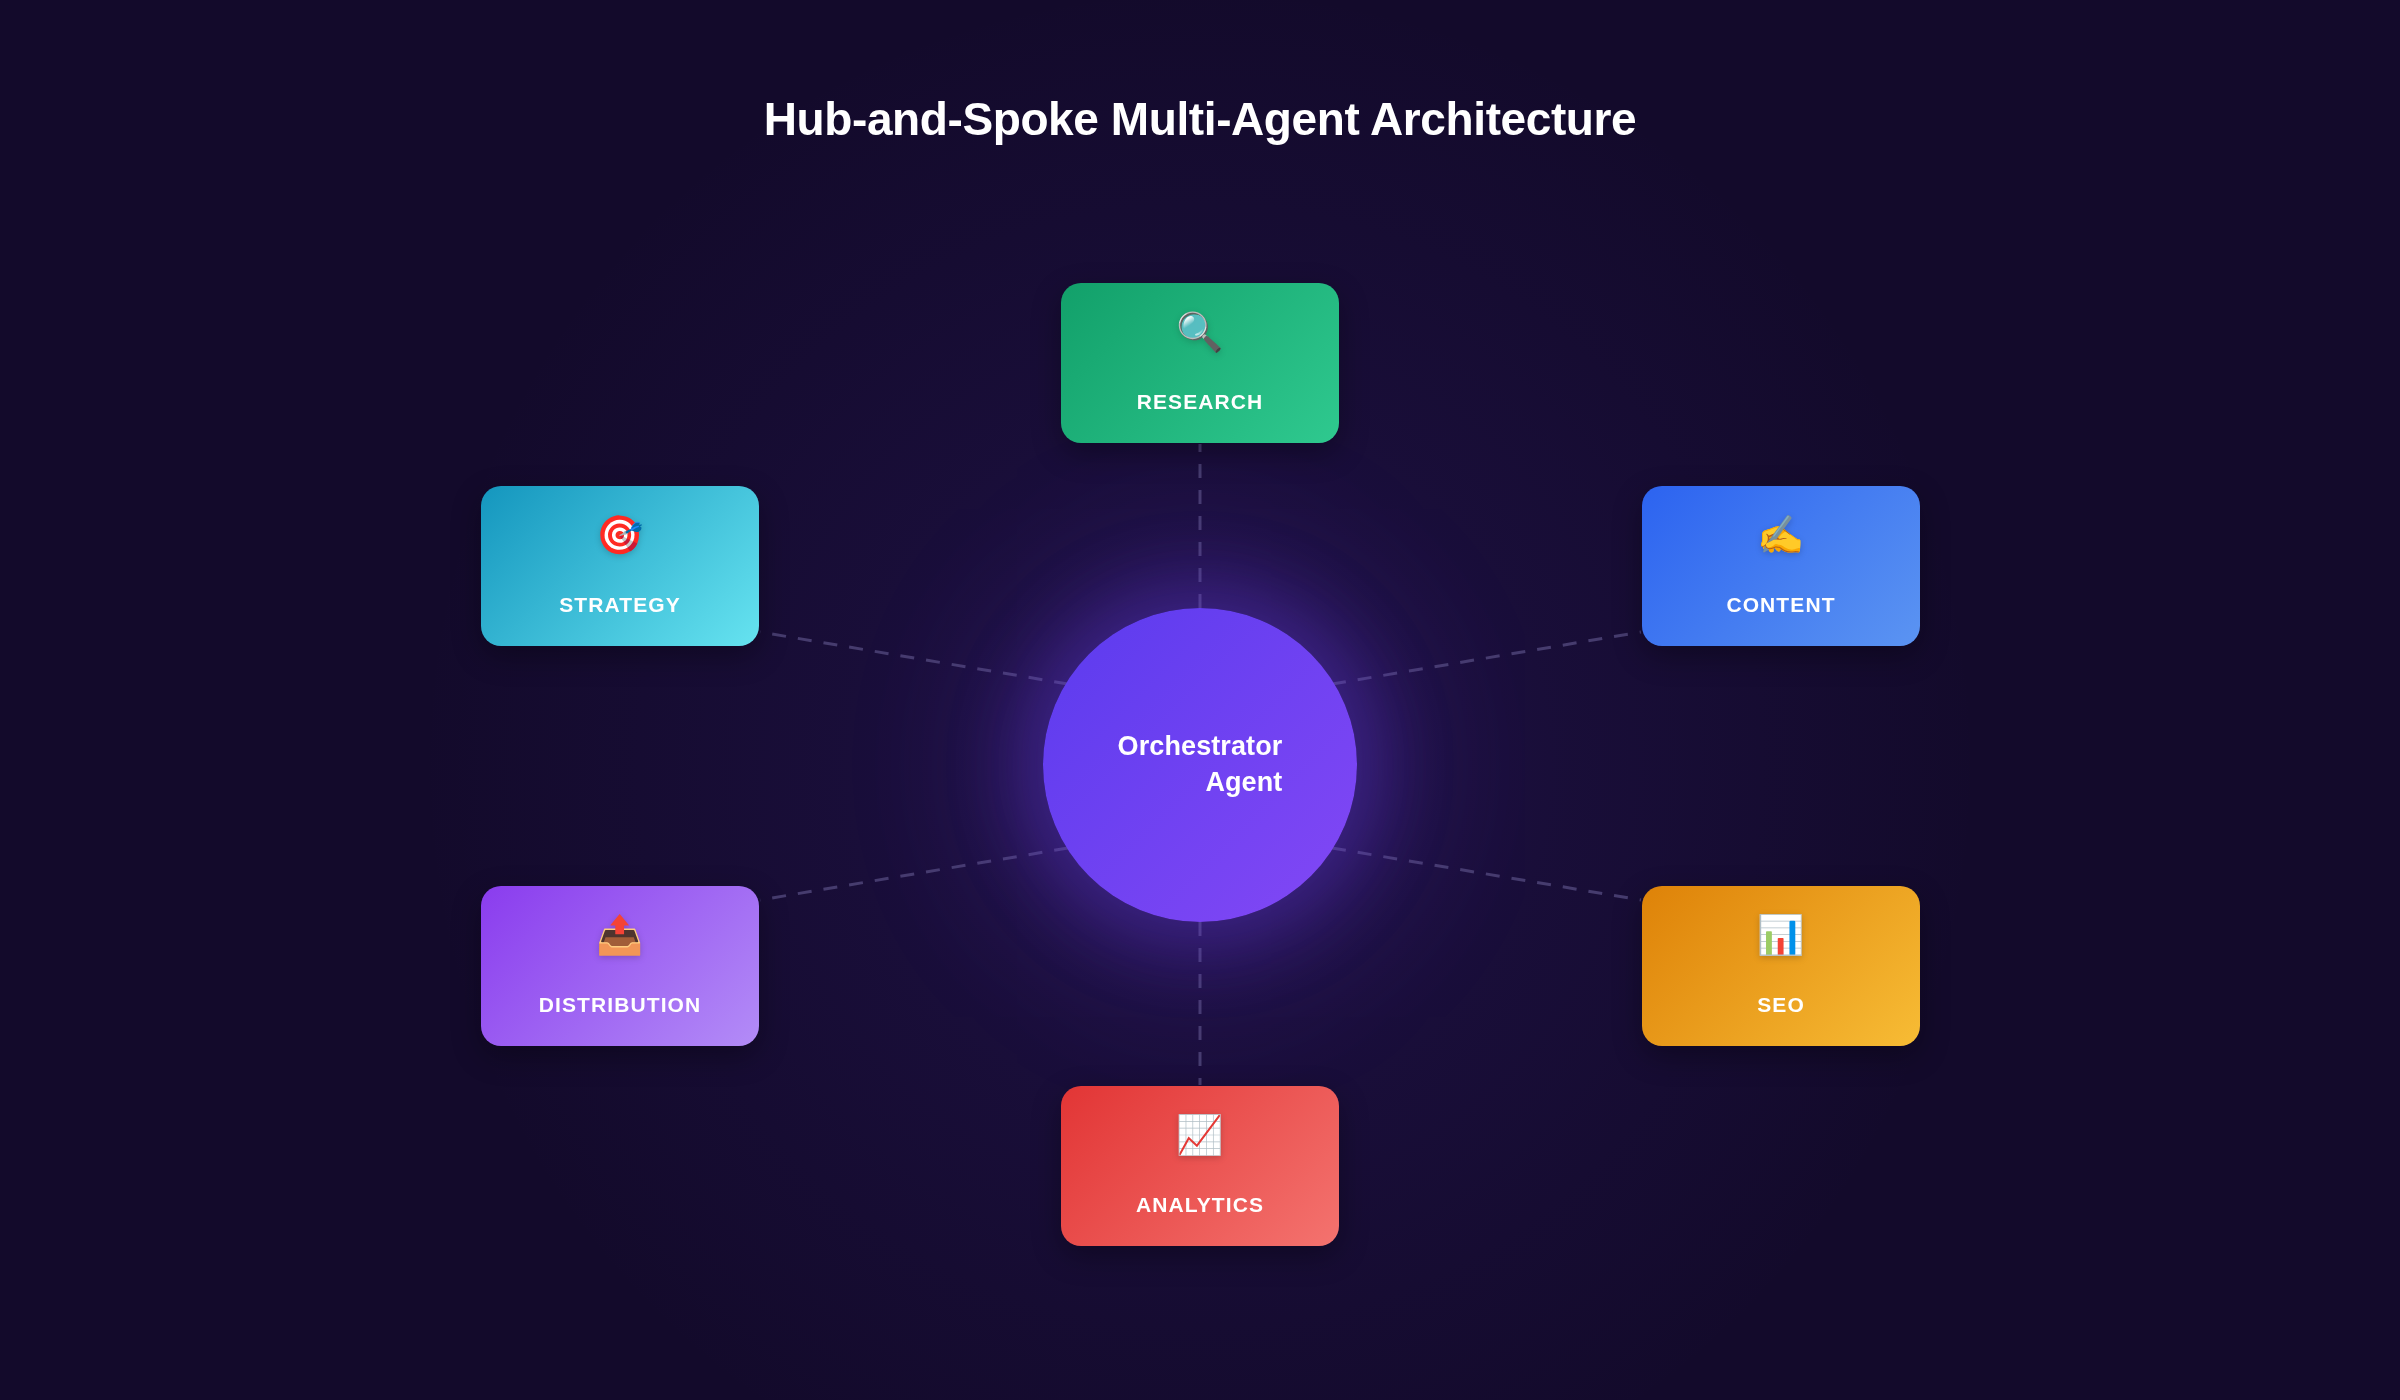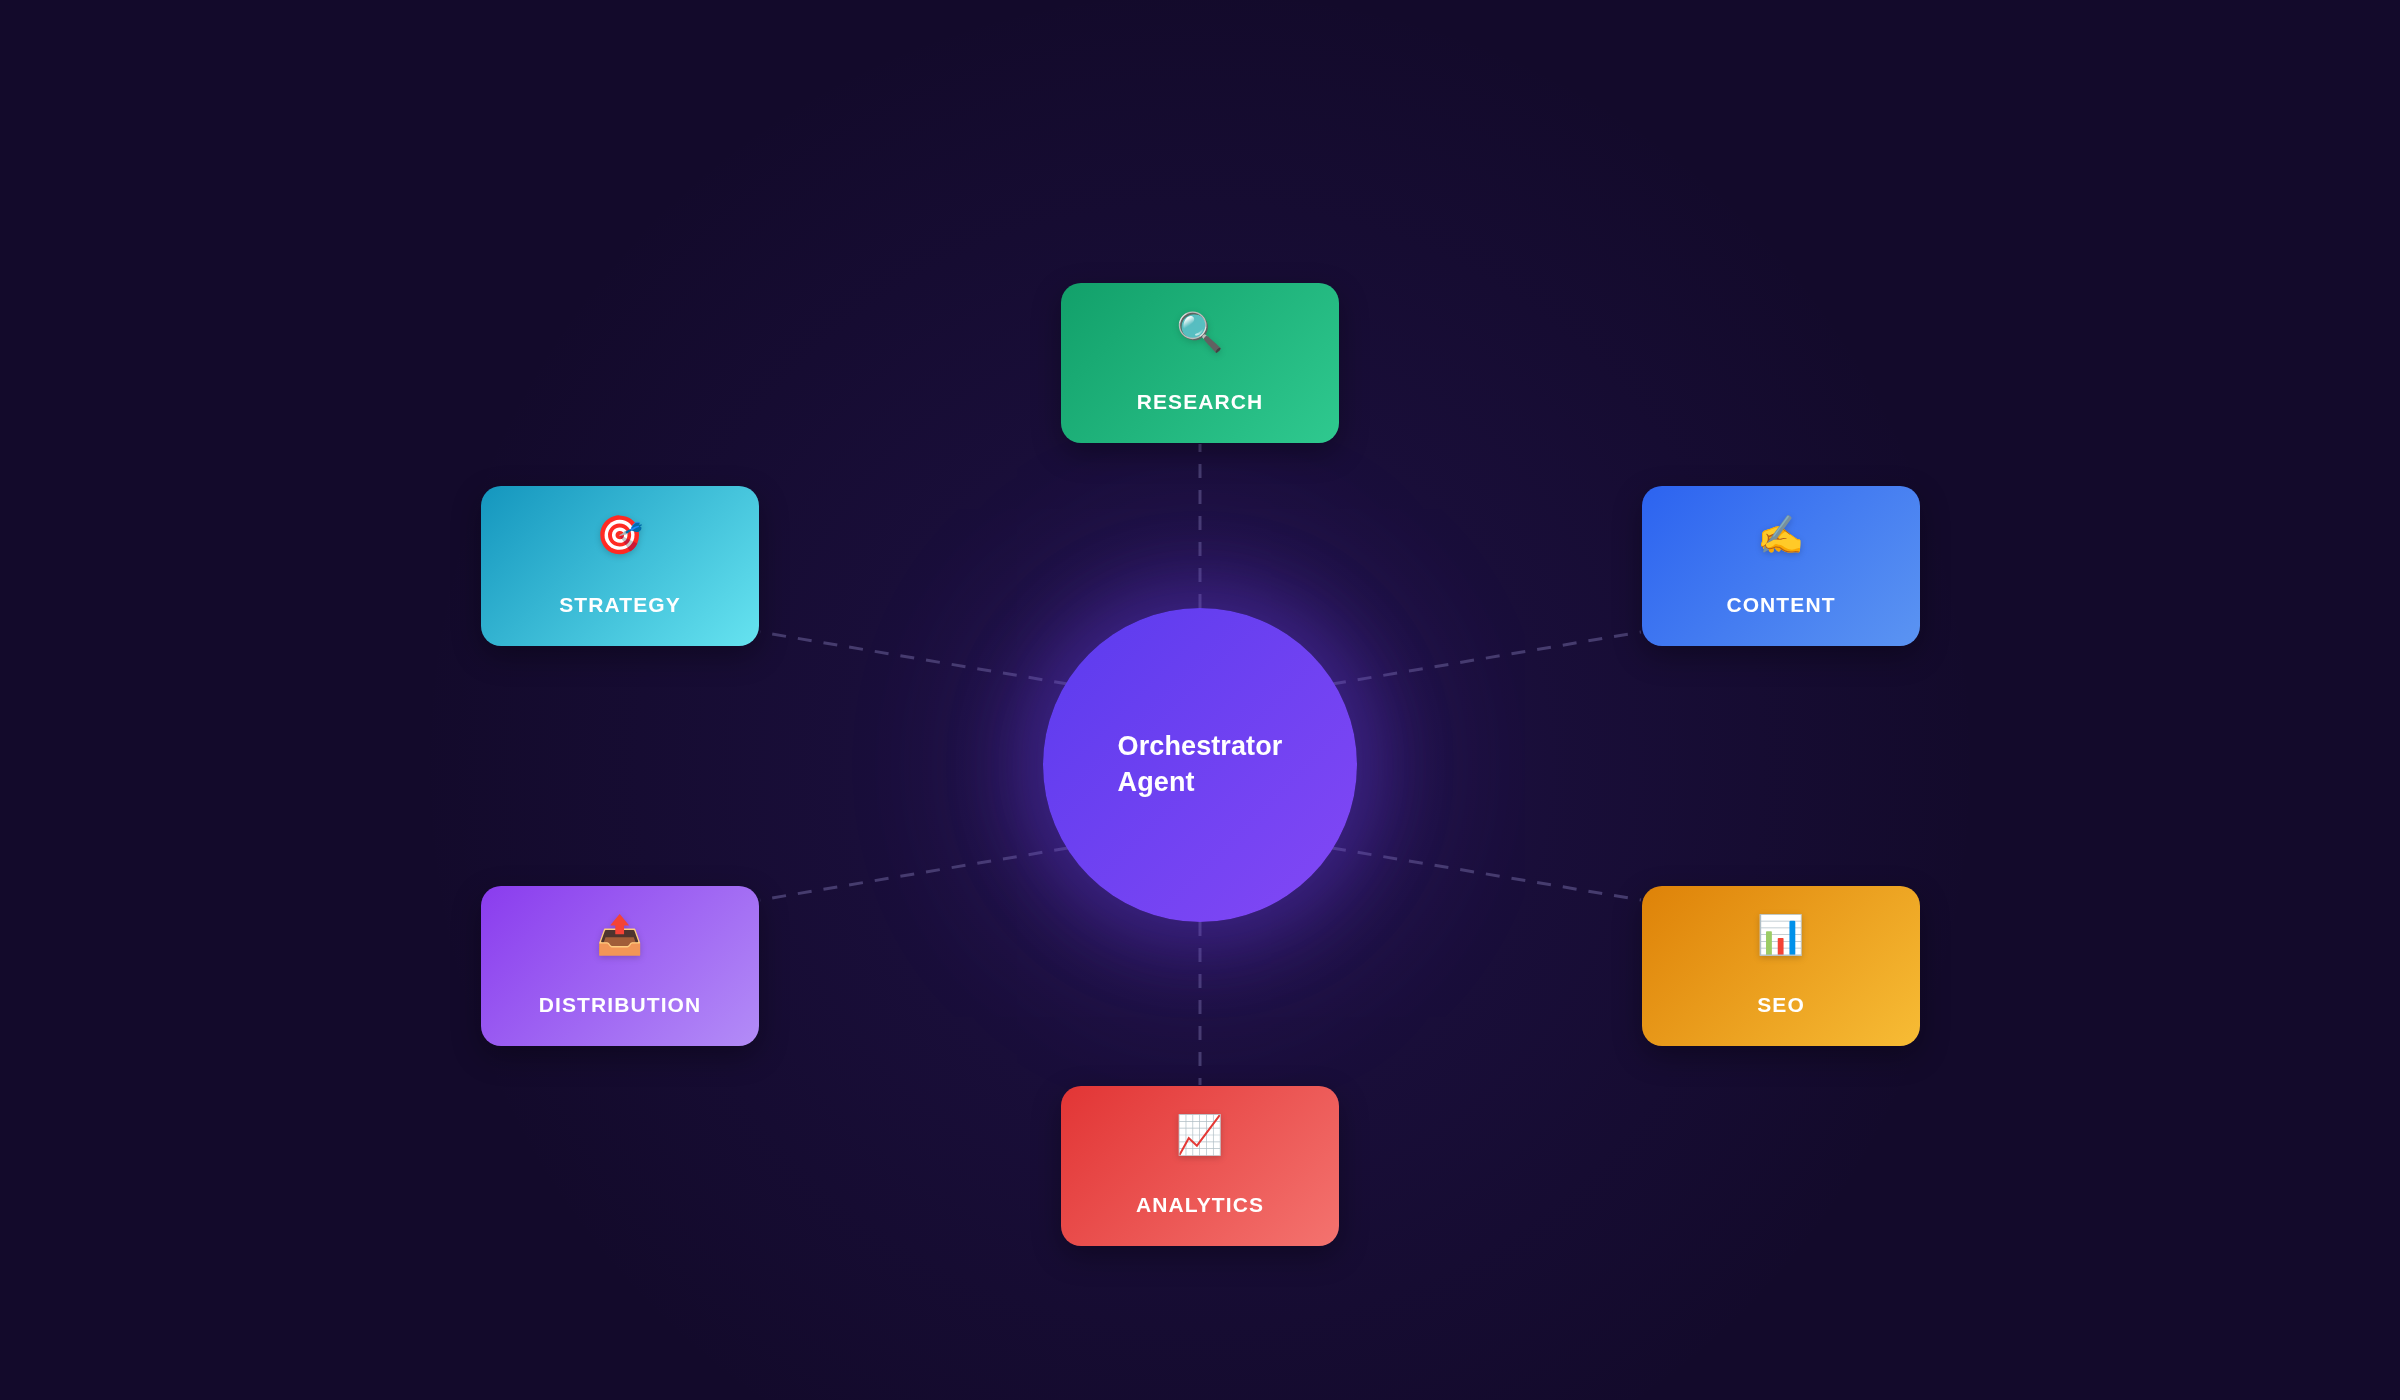--- a/index.html
+++ b/index.html
@@ -64,21 +64,21 @@
     width: 314px;
     height: 314px;
     border-radius: 50%;
     background: linear-gradient(135deg, #5B3BEE 0%, #6B3DF0 50%, #8348F5 100%);
     box-shadow:
       0 0 70px 26px rgba(109,63,236,0.30),
       0 0 150px 60px rgba(109,63,236,0.16);
     display: flex;
     align-items: center;
     justify-content: center;
-    text-align: left;
+    text-align: right;
   }
 
   .hub-label {
     color: #FFFFFF;
     font-size: 27px;
     font-weight: 700;
     line-height: 1.32;
     letter-spacing: 0.1px;
     white-space: pre-line;
   }
@@ -122,20 +122,21 @@
   .card.pos-seo          { left: 1642px; top: 886px; }
   .card.pos-analytics    { left: 1061px; top: 1086px; }
 </style>
 </head>
 <body>
 
 <div class="bg-glow"></div>
 
 <div class="stage">
 
+  <h1 class="page-title">Hub-and-Spoke Multi-Agent Architecture</h1>
 
   <svg class="connectors" viewBox="0 0 2400 1400" width="2400" height="1400">
     <g id="edge-group" fill="none" stroke="#463C6E" stroke-width="3" stroke-dasharray="14 12" stroke-linecap="butt">
         <line x1="1200" y1="608" x2="1200" y2="444"></line>
         <line x1="1200" y1="922" x2="1200" y2="1085"></line>
         <line x1="1068" y1="684" x2="760" y2="632"></line>
         <line x1="1332" y1="684" x2="1641" y2="632"></line>
         <line x1="1068" y1="848" x2="760" y2="900"></line>
         <line x1="1332" y1="848" x2="1641" y2="900"></line>
       </g>

